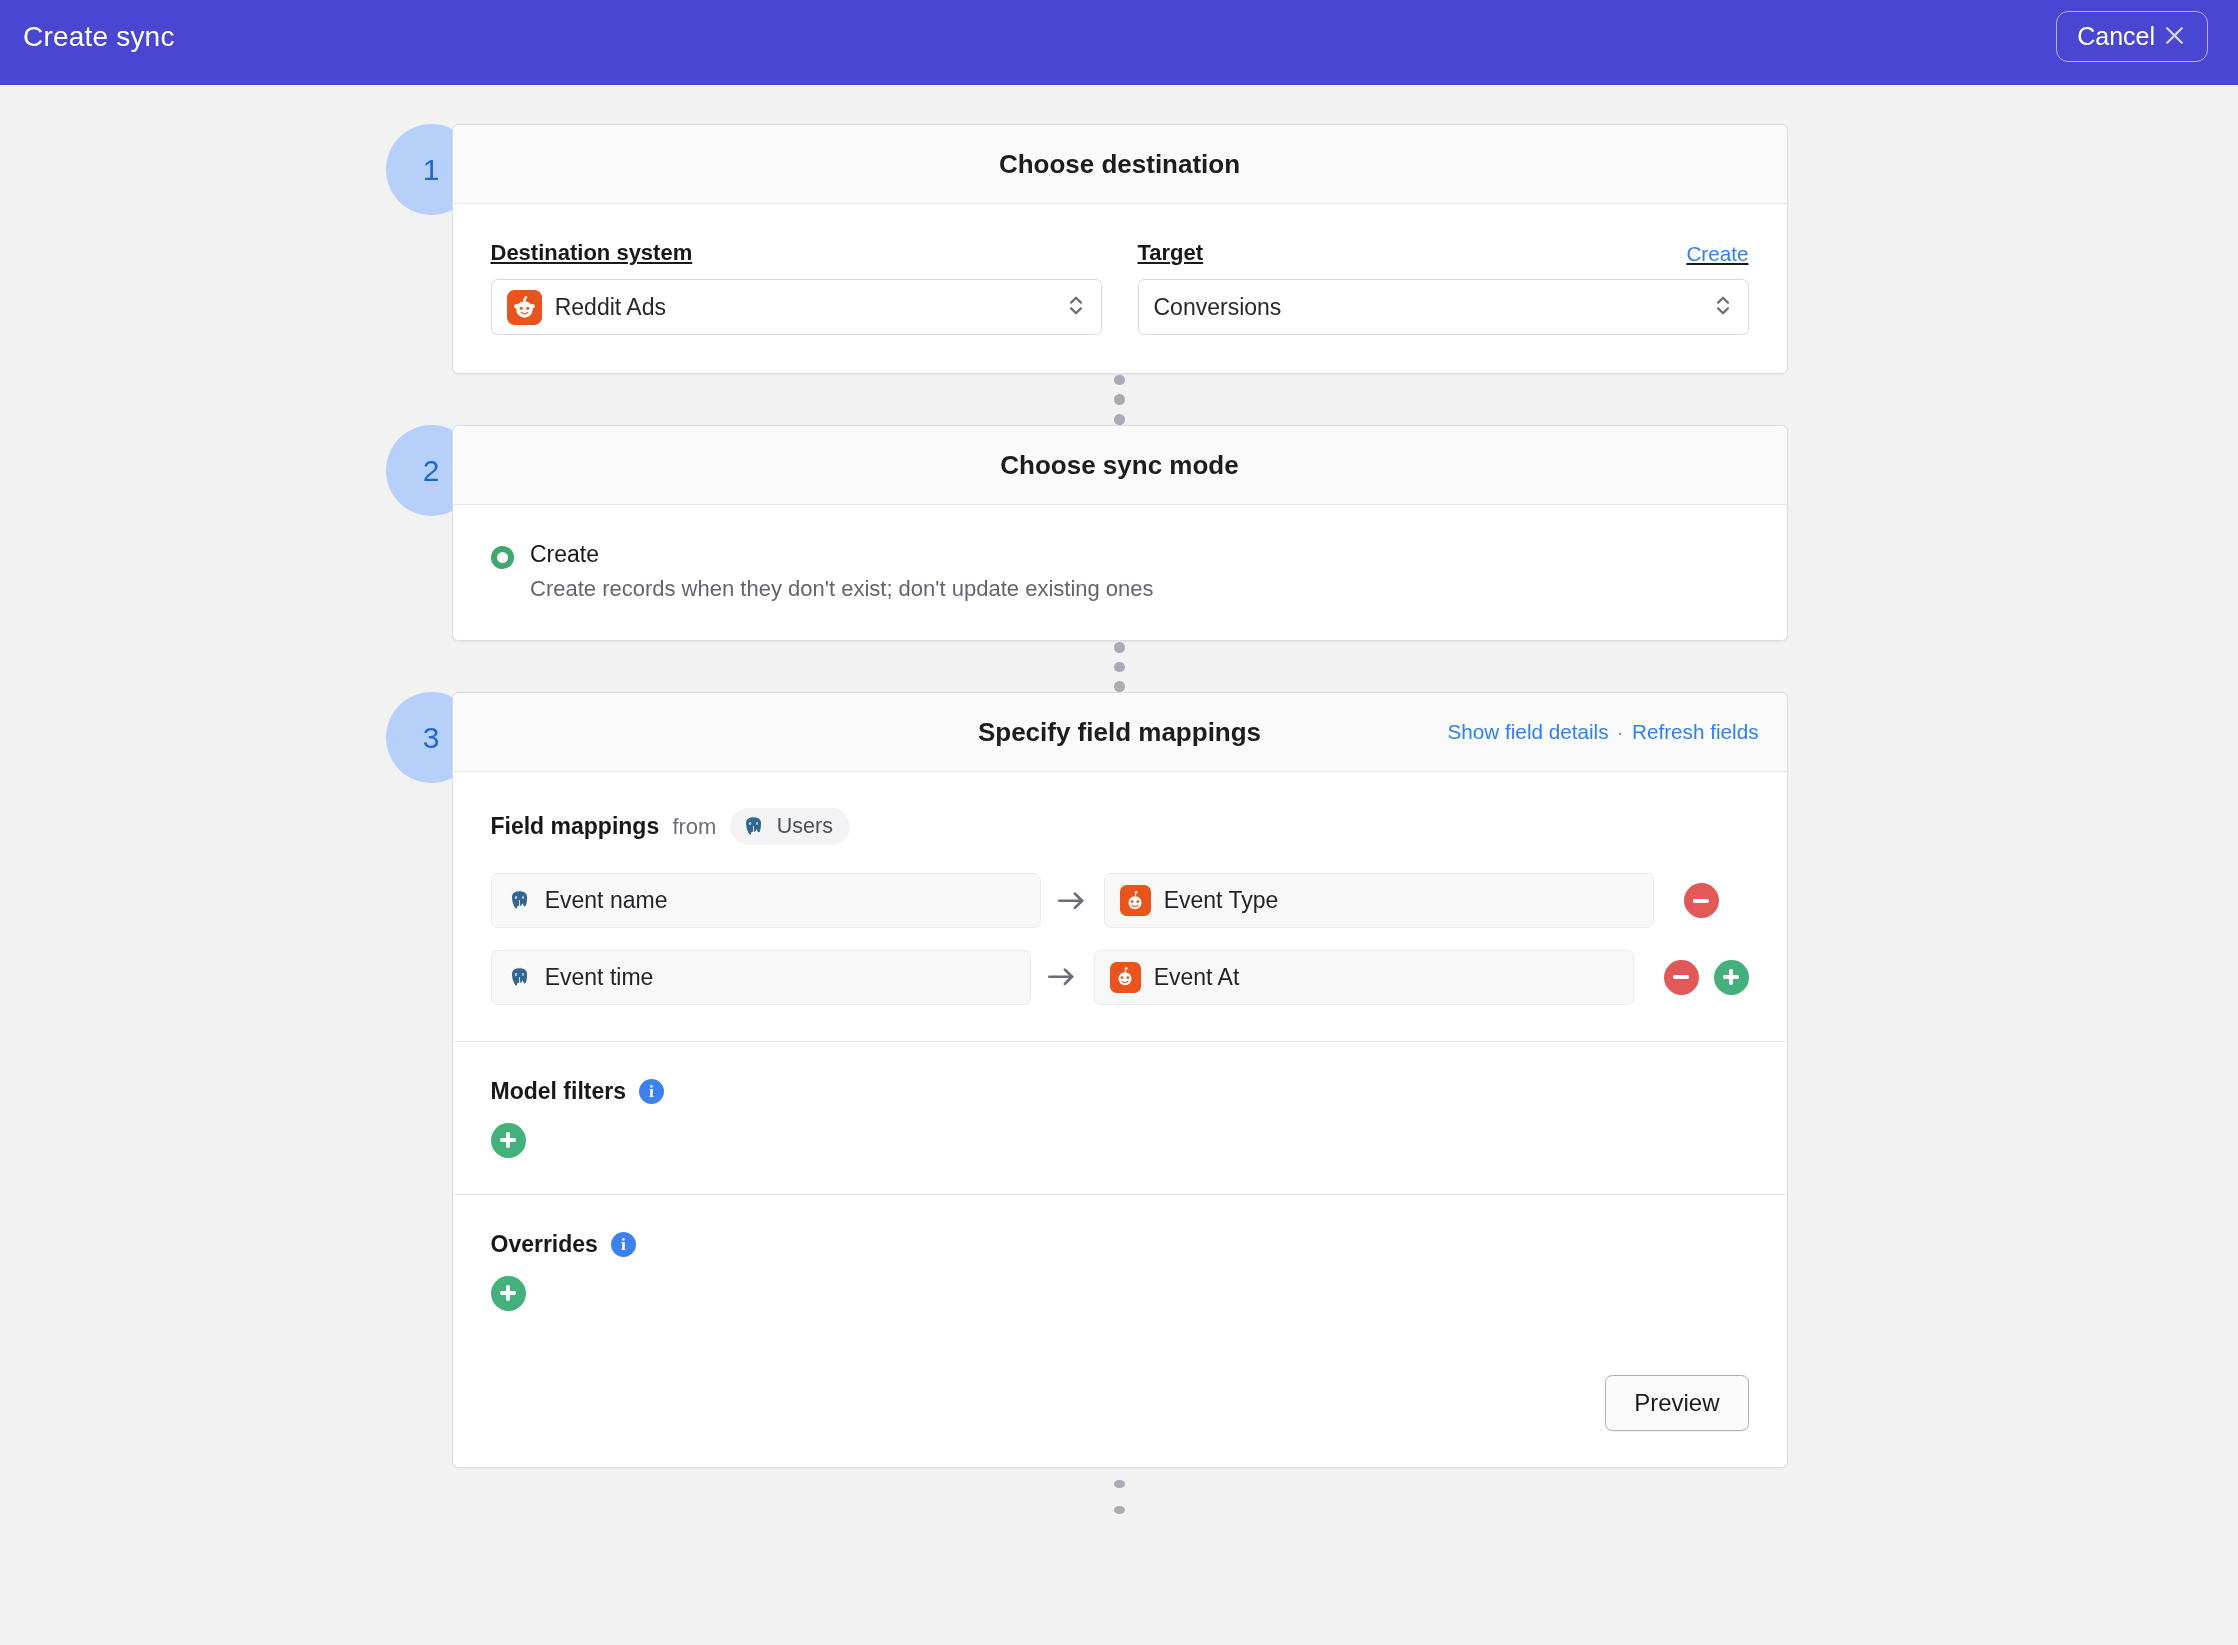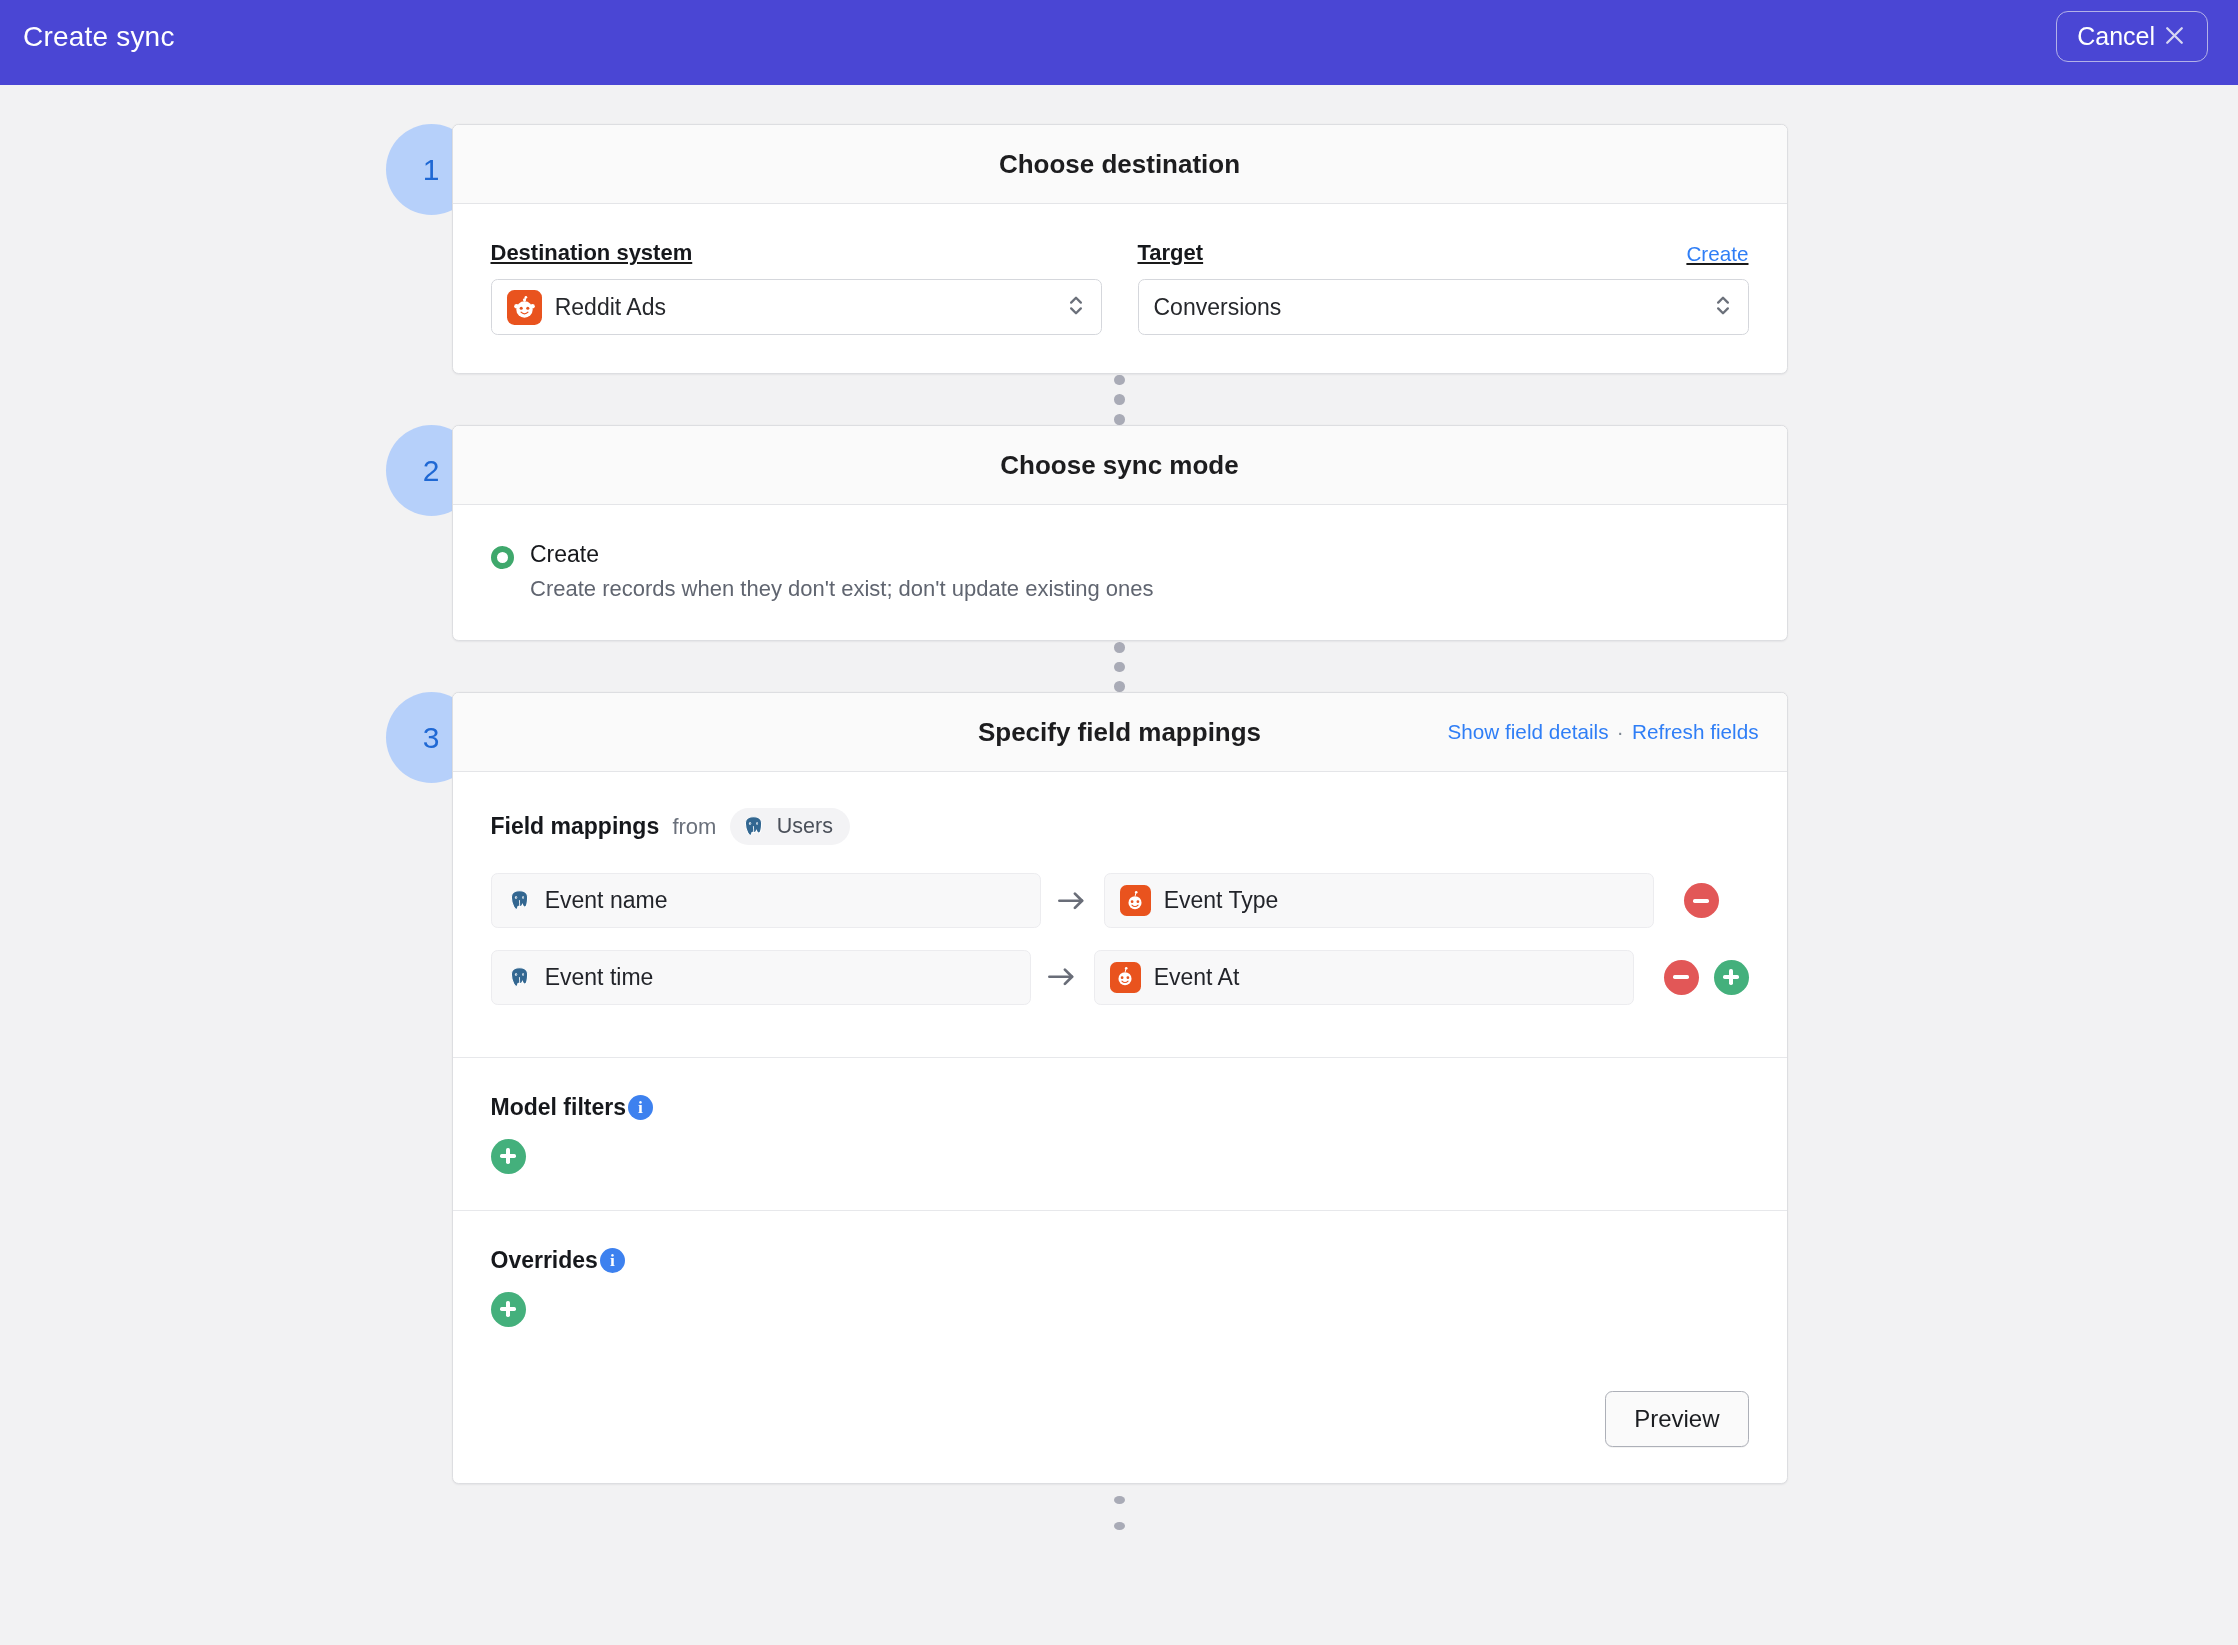--- a/index.html
+++ b/index.html
@@ -231,21 +231,21 @@
     padding: 5.8px 16.5px 5.8px 11.6px;
   }
   .model-chip-label { font-size: 21.5px; color: #4b505a; }
 
   .map-row {
     display: flex;
     align-items: center;
     gap: 0;
     margin-bottom: 21.5px;
   }
-  .map-row:last-child { margin-bottom: 16px; }
+  .map-row:last-child { margin-bottom: 0; }
 
   .map-field {
     height: 55px;
     background: #f8f8f9;
     border: 0.8px solid #ececef;
     border-radius: 6.6px;
     display: flex;
     align-items: center;
     gap: 13.2px;
     padding: 0 15px;
@@ -287,21 +287,21 @@
   }
   .circle-btn.add .plus-v {
     position: absolute;
     width: 4.1px; height: 16.5px; border-radius: 1.7px; background: #ffffff;
   }
   .circle-btn.add { position: relative; }
 
   .section-heading {
     display: flex;
     align-items: center;
-    gap: 2px;
+    gap: 13px;
     margin-bottom: 18px;
   }
   .section-heading-label { font-size: 23px; font-weight: 700; color: #16181c; }
   .info-icon {
     width: 25px; height: 25px; border-radius: 50%;
     background: #3d81ef;
     color: #ffffff;
     font-size: 17.4px;
     font-weight: 700;
     display: inline-flex;

